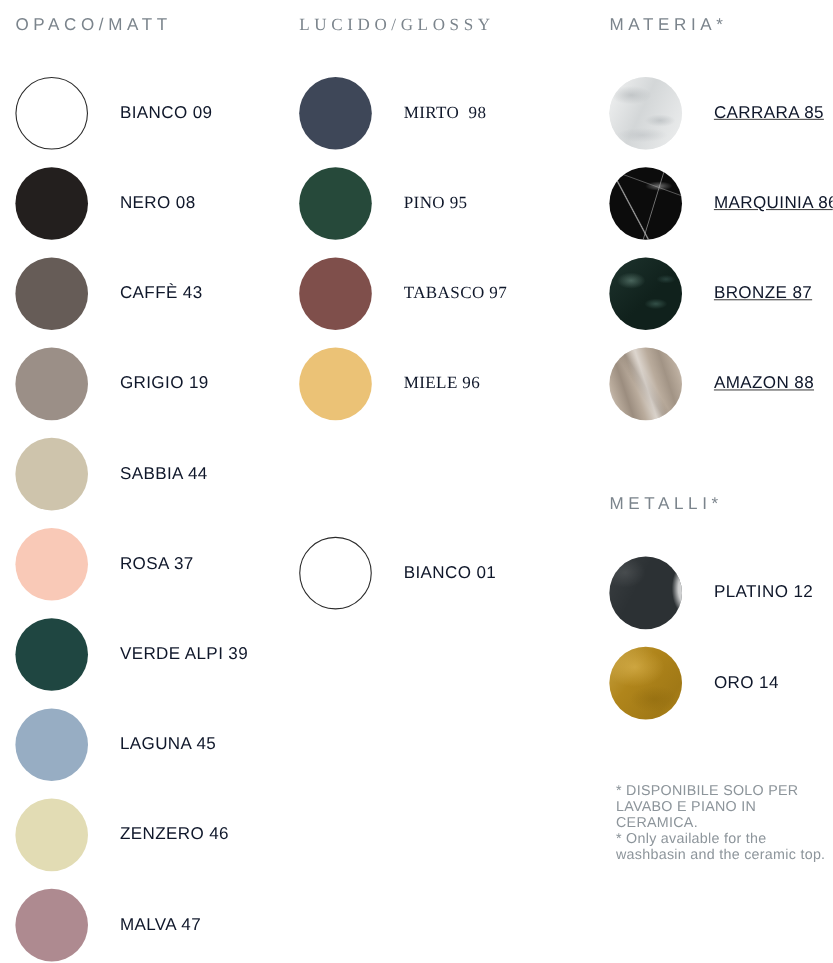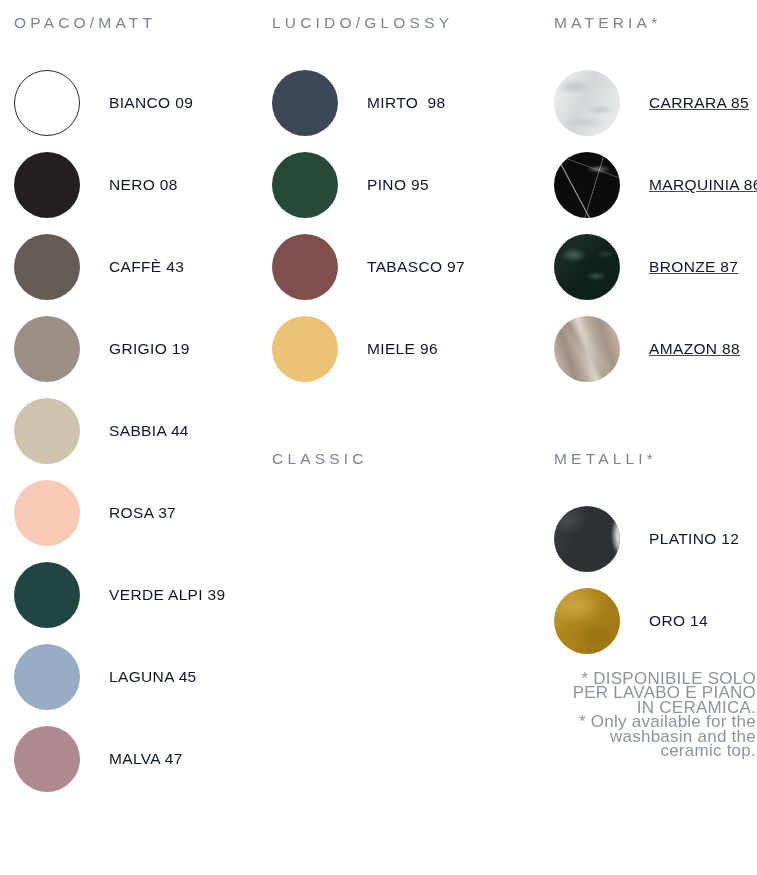--- a/index.html
+++ b/index.html
@@ -129,27 +129,26 @@
     inset: 0;
     background:
       radial-gradient(ellipse 60% 40% at 35% 28%, rgba(226,188,90,.55), transparent 68%),
       radial-gradient(ellipse 48% 26% at 62% 72%, rgba(140,103,12,.50), transparent 70%),
       linear-gradient(128deg, rgba(255,232,160,.30) 0%, transparent 38%, rgba(120,88,8,.28) 78%, transparent 100%);
   }
 
   .footnote {
     position: absolute;
     left: 560px;
-    top: 672px;
+    top: 712px;
     width: 196px;
     color: #8d959b;
-    font-size: 17px;
+    font-size: 13px;
     line-height: 14.4px;
     letter-spacing: 0.25px;
-    text-align: right;
   }
   .footnote .it { text-transform: uppercase; }
   .footnote .en { display: block; }
 </style>
 </head>
 <body>
 
 <div class="page">
 
   <div class="column col-1" style="top:14px;">
@@ -182,27 +181,31 @@
       </li>
       <li class="swatch-row">
         <span class="swatch" style="background:#1f4641;"></span>
         <span class="swatch-label">VERDE ALPI 39</span>
       </li>
       <li class="swatch-row">
         <span class="swatch" style="background:#97adc3;"></span>
         <span class="swatch-label">LAGUNA 45</span>
       </li>
       <li class="swatch-row">
+        <span class="swatch" style="background:#e2dcb4;"></span>
+        <span class="swatch-label">ZENZERO 46</span>
+      </li>
+      <li class="swatch-row">
         <span class="swatch" style="background:#ae8a90;"></span>
         <span class="swatch-label">MALVA 47</span>
       </li>
     </ul>
   </div>
 
-  <div class="column col-2" style="top:14px;">
+  <div class="column col-2" style="top:14px;font-family:Liberation Serif, serif;">
     <div class="section-title">LUCIDO/GLOSSY</div>
 
     <ul class="swatch-list" style="margin-top:30px;">
       <li class="swatch-row">
         <span class="swatch" style="background:#3e4758;"></span>
         <span class="swatch-label">MIRTO  98</span>
       </li>
       <li class="swatch-row">
         <span class="swatch" style="background:#26493a;"></span>
         <span class="swatch-label">PINO 95</span>
@@ -212,22 +215,27 @@
         <span class="swatch-label">TABASCO 97</span>
       </li>
       <li class="swatch-row">
         <span class="swatch" style="background:#ebc276;"></span>
         <span class="swatch-label">MIELE 96</span>
       </li>
     </ul>
   </div>
 
   <div class="column col-2" style="top:450px;">
-    <div class="section-title">CLASSIC</div>
-
+
+    <ul class="swatch-list" style="margin-top:30px;">
+      <li class="swatch-row">
+        <span class="swatch outlined"></span>
+        <span class="swatch-label">BIANCO 01</span>
+      </li>
+    </ul>
   </div>
 
   <div class="column col-3" style="top:14px;">
     <div class="section-title">
       <span>MATERIA</span><span class="star">*</span>
     </div>
 
     <ul class="swatch-list" style="margin-top:30px;text-decoration:underline;">
       <li class="swatch-row">
         <span class="swatch tex-carrara" style="background:#d5d8d9;"></span>

